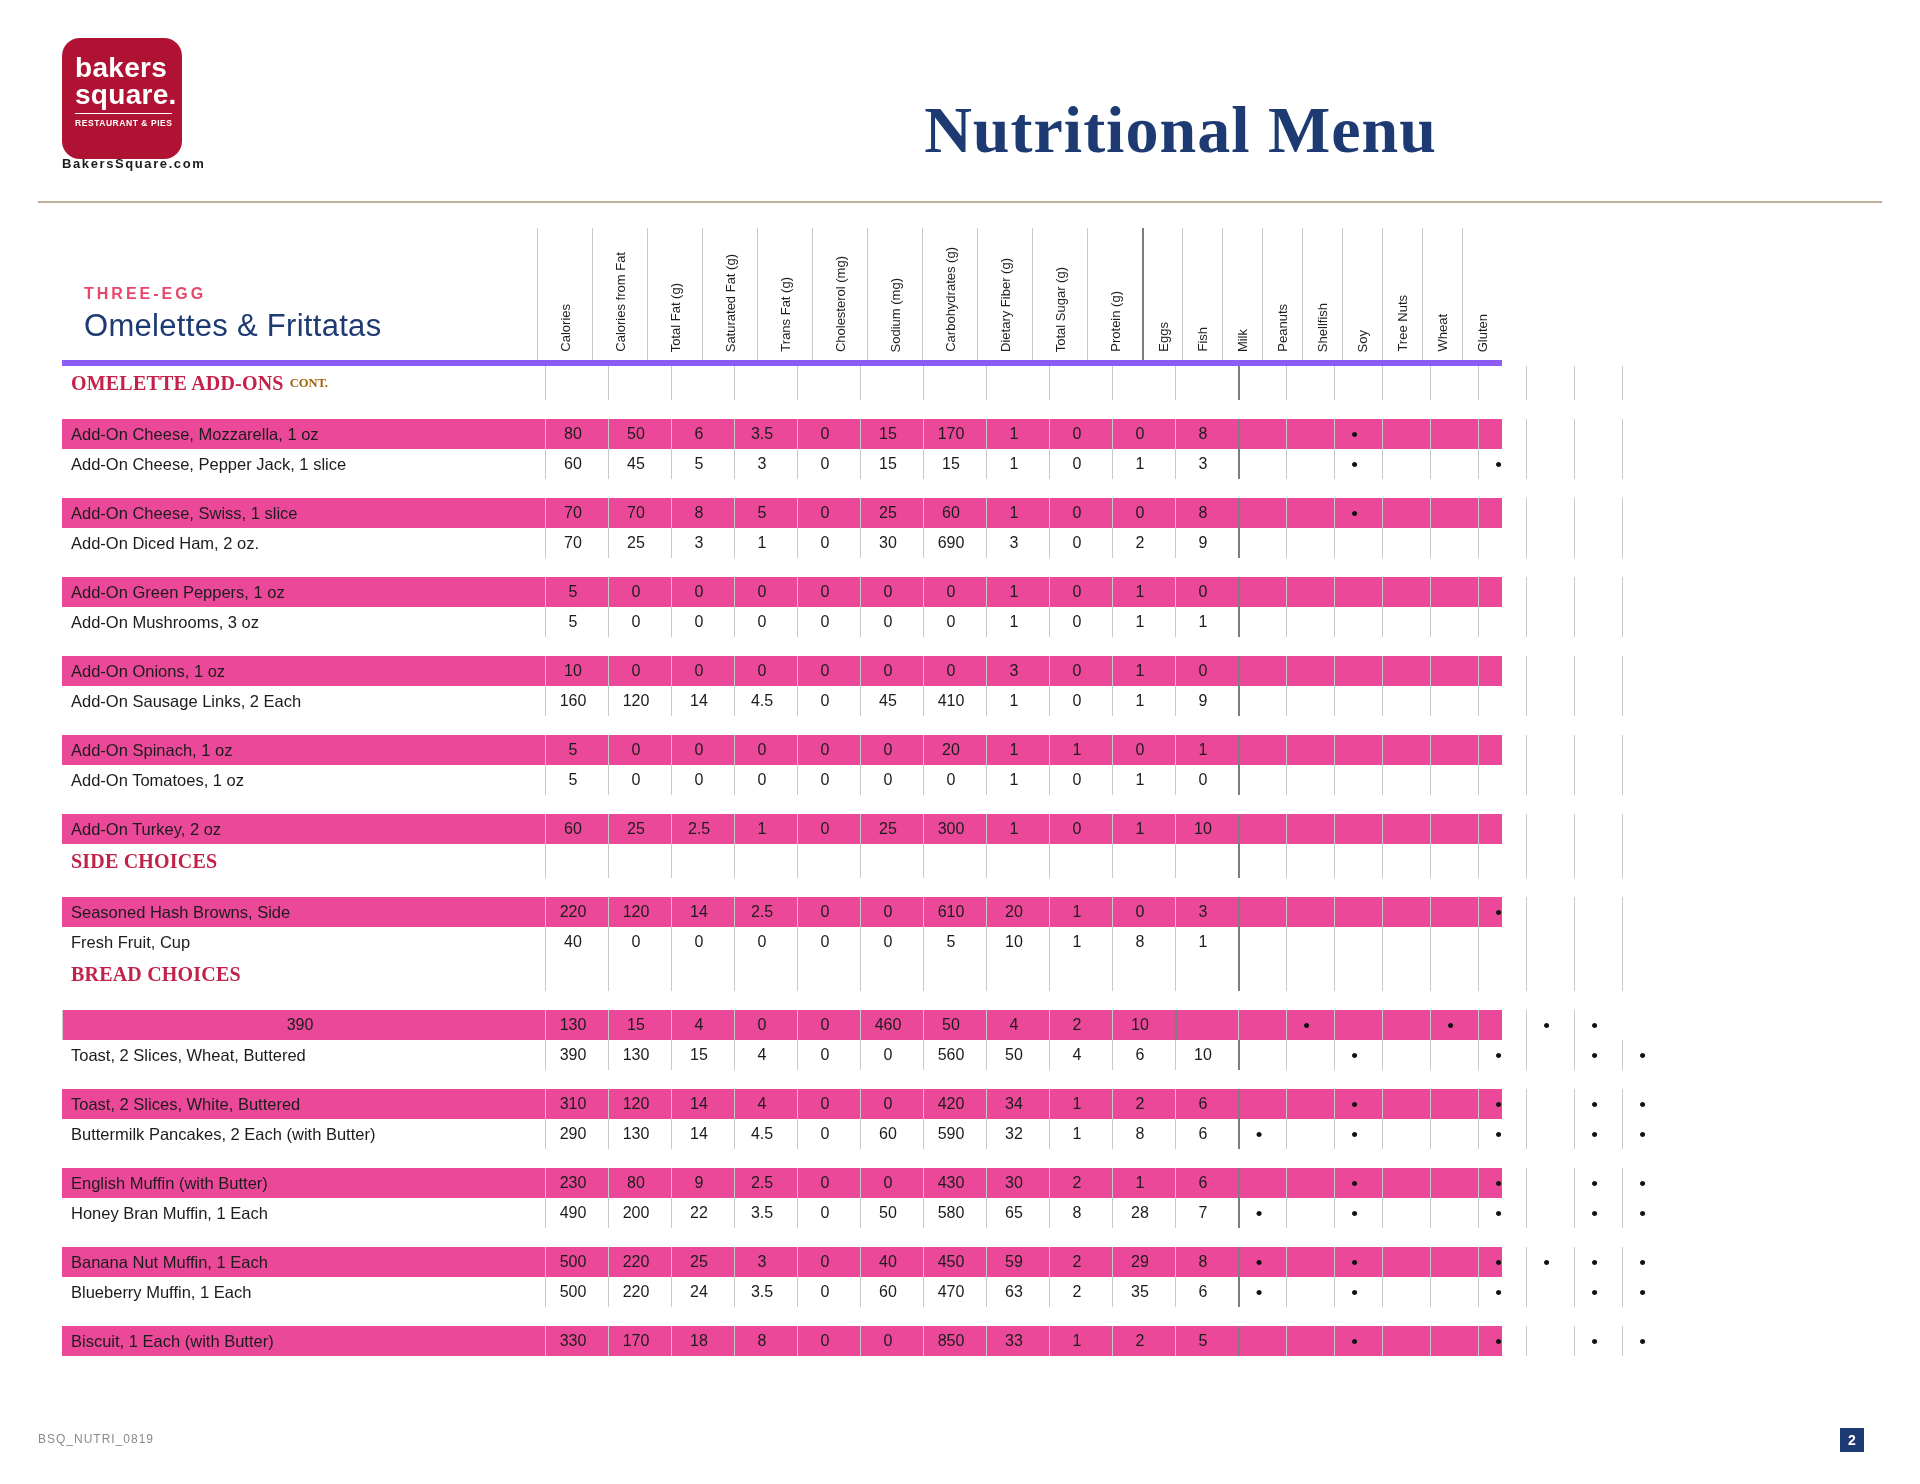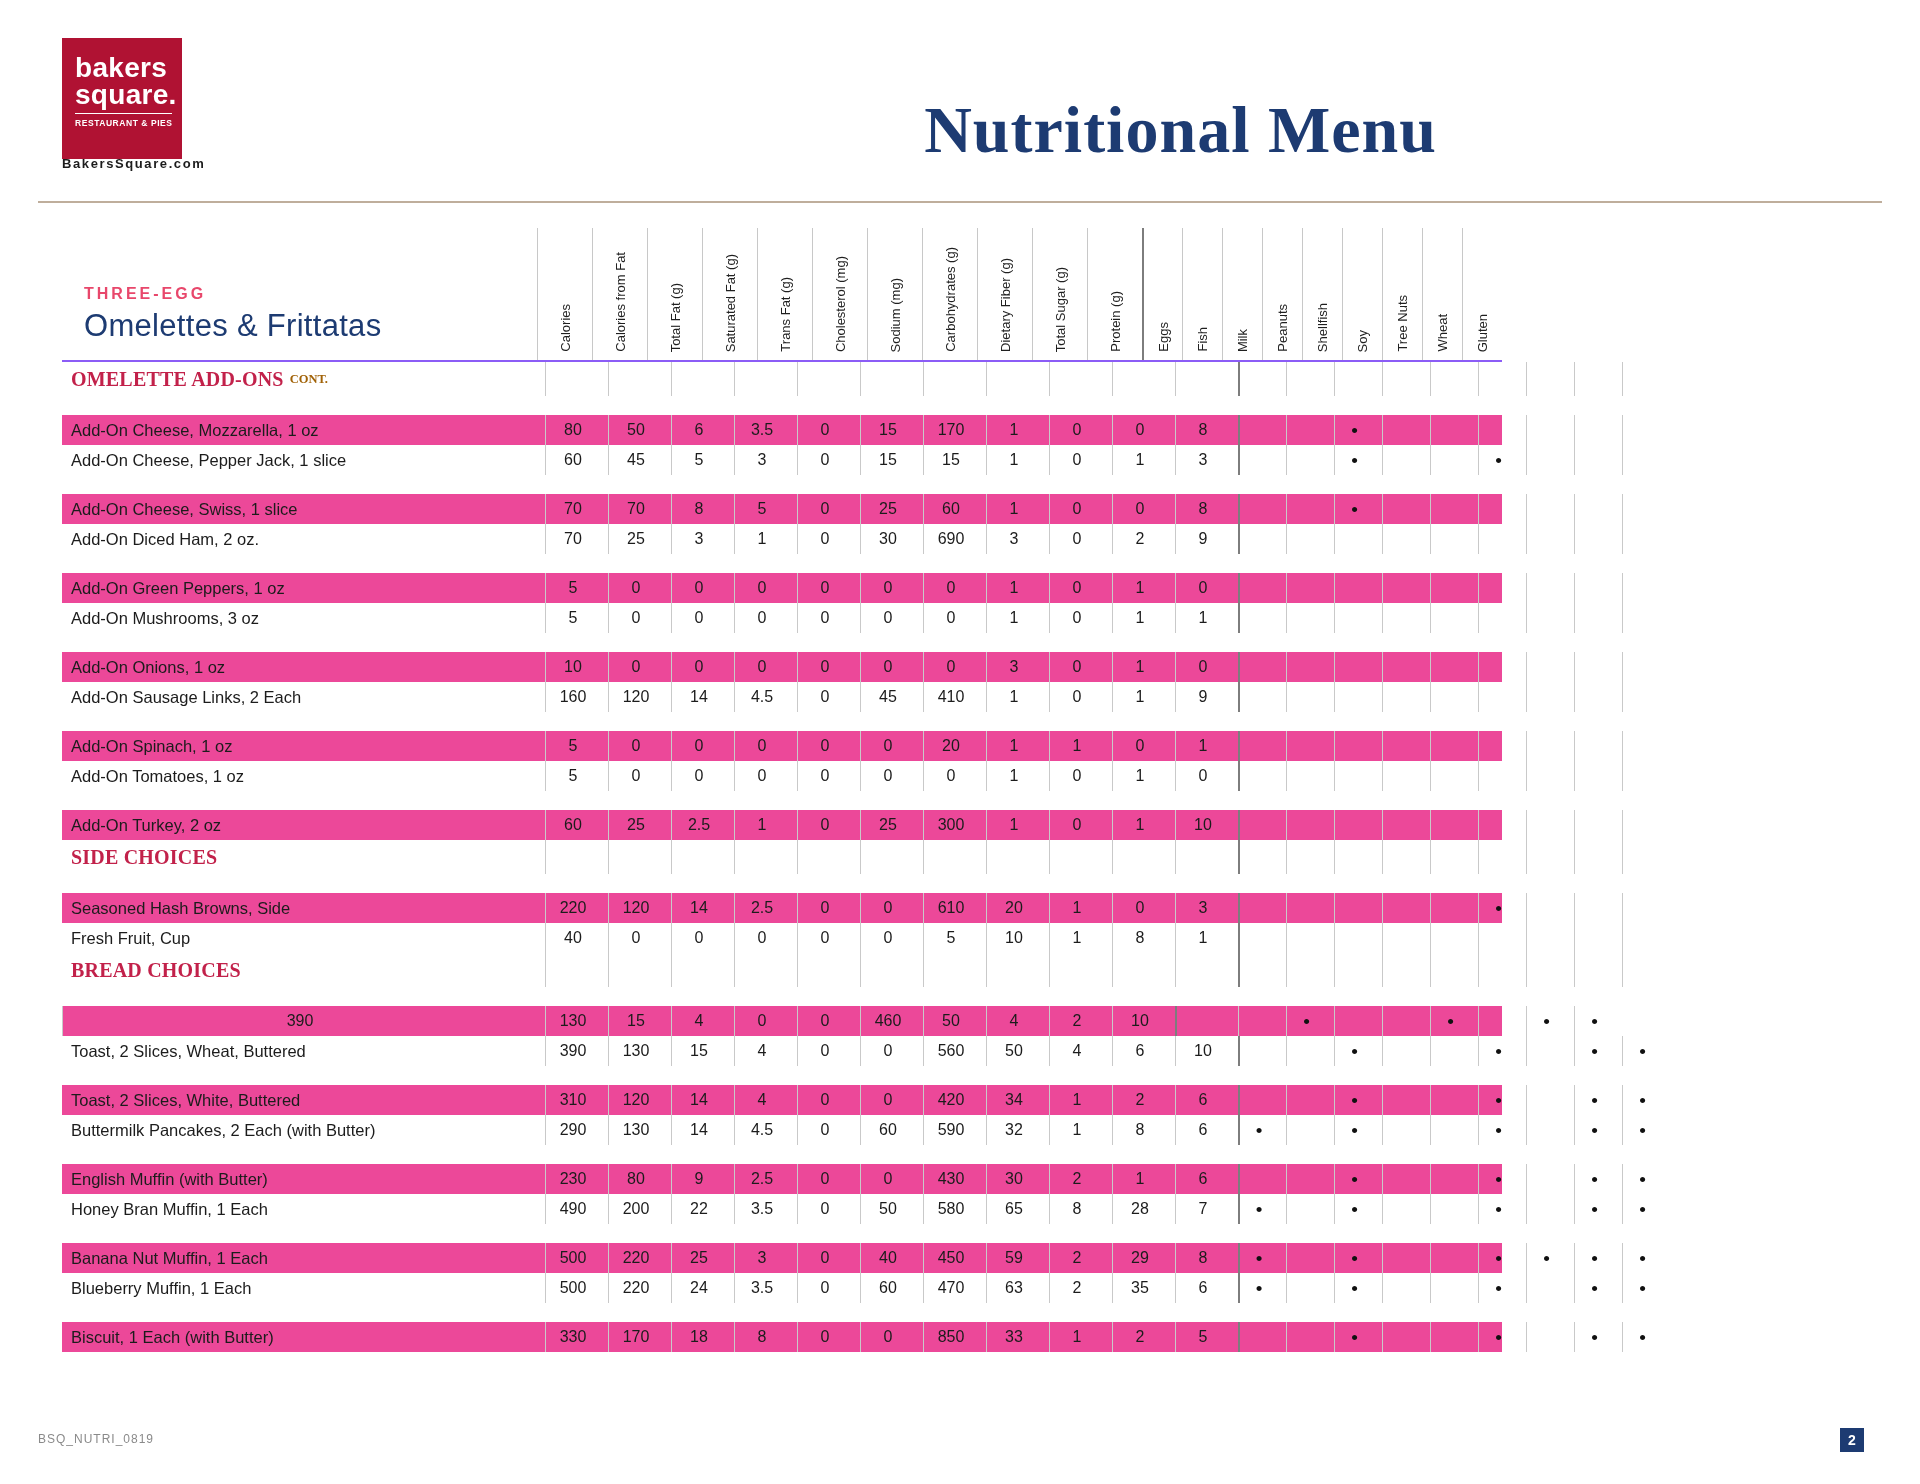--- a/index.html
+++ b/index.html
@@ -3,21 +3,21 @@
 <meta charset="utf-8">
 <style>
   html,body{margin:0;padding:0;}
   body{
     width:1920px;height:1484px;background:#ffffff;position:relative;overflow:hidden;
     font-family:"Liberation Sans",sans-serif;
   }
   
   .logo{
     position:absolute;left:62px;top:38px;width:120px;height:121px;
-    background:#b01233;color:#fff;box-sizing:border-box;padding:16px 10px 8px 13px;
+    background:#b01233;color:#fff;box-sizing:border-box;padding:16px 10px 8px 13px;border-radius:18px;
   }
   .logo-line{font-weight:bold;font-size:28px;line-height:27px;letter-spacing:0.3px;}
   .logo-sub{
     margin-top:5px;padding-top:4px;border-top:1.5px solid #ffffff;
     font-size:8.5px;font-weight:bold;letter-spacing:0.55px;white-space:nowrap;
   }
   .website{
     position:absolute;left:62px;top:156px;font-size:13px;font-weight:bold;
     letter-spacing:1.6px;color:#1c1c1c;
   }
@@ -25,21 +25,21 @@
     position:absolute;top:92px;right:483px;white-space:nowrap;
     font-family:"Liberation Serif",serif;font-weight:bold;
     font-size:66px;color:#1d3b72;letter-spacing:1px;
   }
   .header-rule{
     position:absolute;left:38px;top:201px;width:1844px;height:2px;background:#bfae9c;
   }
   
   .table{position:absolute;left:62px;top:228px;width:1440px;}
   .grid-row{display:grid;grid-template-columns:475px repeat(11,55px) repeat(9,40px);}
-  .header-row{height:132px;border-bottom:2px solid #8b5cf6;}
+  .header-row{height:132px;border-bottom:6px solid #8b5cf6;}
   .hcell{
     display:flex;flex-direction:column;justify-content:flex-end;align-items:center;
     border-left:1px solid #c8c8c8;padding-bottom:8px;box-sizing:border-box;overflow:visible;
   }
   .hcell.sep-strong{border-left:2px solid #7d7d7d;}
   .vlabel{
     writing-mode:vertical-rl;transform:rotate(180deg);
     font-size:13px;color:#1f1f1f;line-height:1;white-space:nowrap;
   }
   .name-header-cell{

